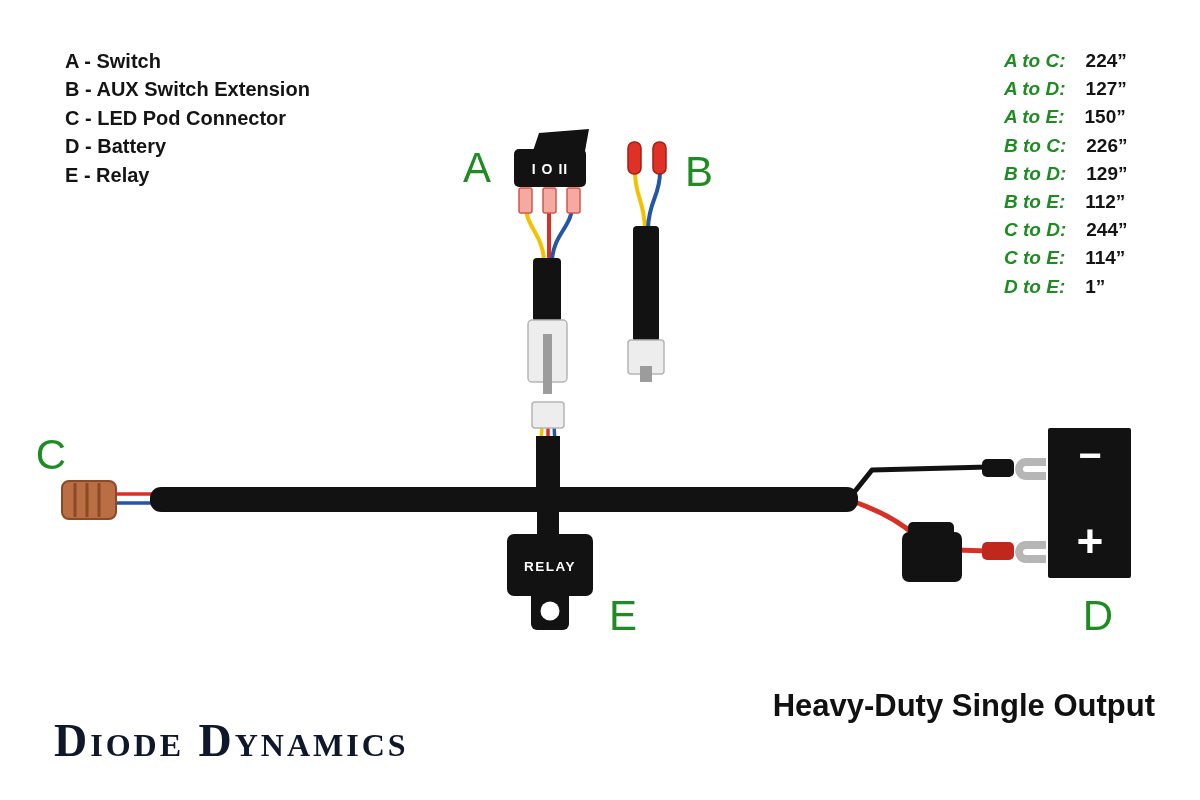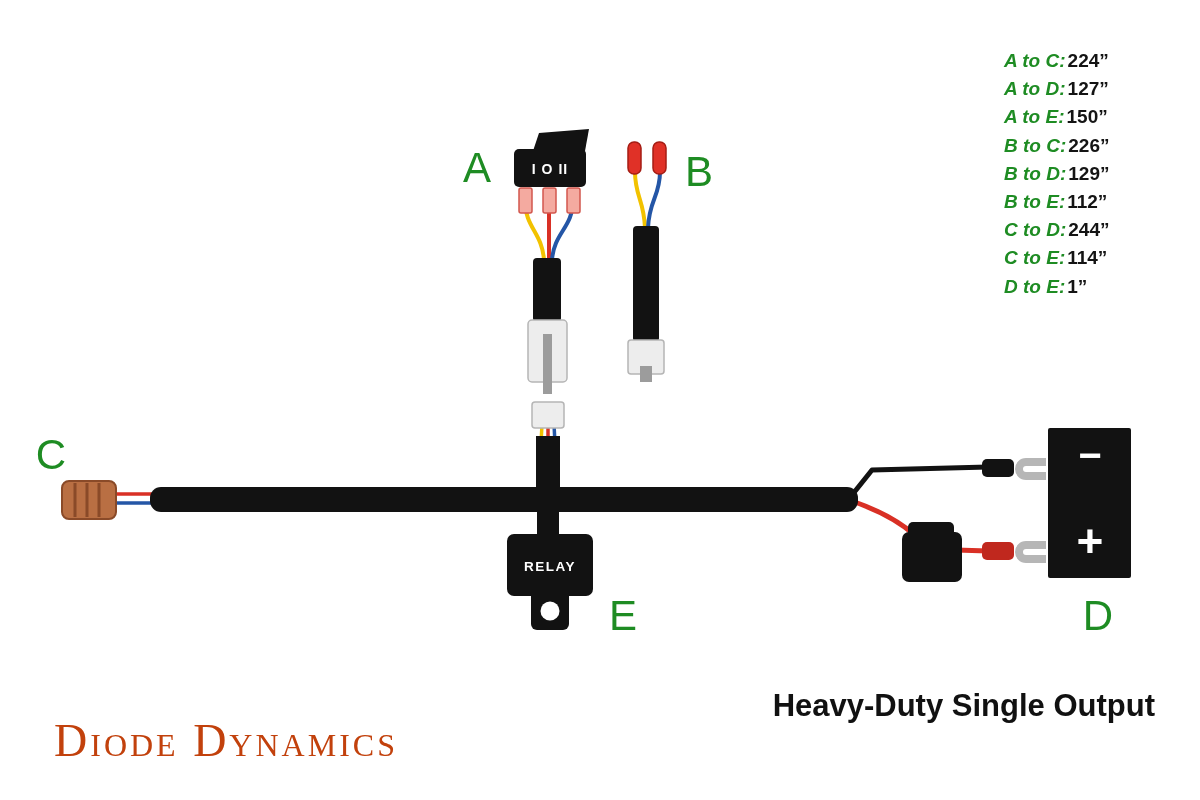--- a/index.html
+++ b/index.html
@@ -9,27 +9,27 @@
   }
 
   
   .legend { position:absolute; left:65px; top:47px; }
   .legend-row { font-size:20px; font-weight:bold; color:#141414; line-height:28.4px; white-space:nowrap; }
 
   
   .measurements { position:absolute; left:1004px; top:47px; }
   .meas-row { font-size:19px; font-weight:bold; line-height:28.2px; white-space:nowrap; }
   .meas-pair { color:#1e8c23;font-style:italic; }
-  .meas-val  { color:#141414; margin-left:2px; }
+  .meas-val  { color:#141414; margin-left:20px; }
 
   
   .logo {
     position:absolute; left:54px; top:714px;
-    font-family:"Liberation Serif", serif; font-size:46px; color:#c2410c;
-    font-variant:small-caps; letter-spacing:3px; white-space:nowrap;
+    font-family:"Liberation Serif", serif; font-size:46px; color:#0f172a;
+    font-variant:small-caps; letter-spacing:3px; white-space:nowrap;font-weight:bold;
   }
   .title-block { position:absolute; left:655px; top:686px; width:500px; text-align:right; }
   .title-line { font-size:31px; font-weight:bold; color:#111111; line-height:39px; white-space:nowrap; }
 
   
   .diagram { position:absolute; left:0; top:0; }
   .diagram text { font-family:"Liberation Sans", sans-serif; }
   .blk  { fill:#121212; }
   .wire  { stroke-width:4;   fill:none; stroke-linecap:round; }
   .wire3 { stroke-width:3.5; fill:none; stroke-linecap:round; }
@@ -47,20 +47,27 @@
   .batt-sign { fill:#ffffff; font-weight:bold; }
   .minus { font-size:40px; }
   .plus  { font-size:46px; }
   .big-label { fill:#1e8c23; font-size:42px; }
 </style>
 </head>
 <body>
 
 <div class="canvas">
 
+  <div class="legend">
+    <div class="legend-row">A - Switch</div>
+    <div class="legend-row">B - AUX Switch Extension</div>
+    <div class="legend-row">C - LED Pod Connector</div>
+    <div class="legend-row">D - Battery</div>
+    <div class="legend-row">E - Relay</div>
+  </div>
 
   <div class="measurements">
     <div class="meas-row"><span class="meas-pair">A to C:</span><span class="meas-val">224”</span></div>
     <div class="meas-row"><span class="meas-pair">A to D:</span><span class="meas-val">127”</span></div>
     <div class="meas-row"><span class="meas-pair">A to E:</span><span class="meas-val">150”</span></div>
     <div class="meas-row"><span class="meas-pair">B to C:</span><span class="meas-val">226”</span></div>
     <div class="meas-row"><span class="meas-pair">B to D:</span><span class="meas-val">129”</span></div>
     <div class="meas-row"><span class="meas-pair">B to E:</span><span class="meas-val">112”</span></div>
     <div class="meas-row"><span class="meas-pair">C to D:</span><span class="meas-val">244”</span></div>
     <div class="meas-row"><span class="meas-pair">C to E:</span><span class="meas-val">114”</span></div>

